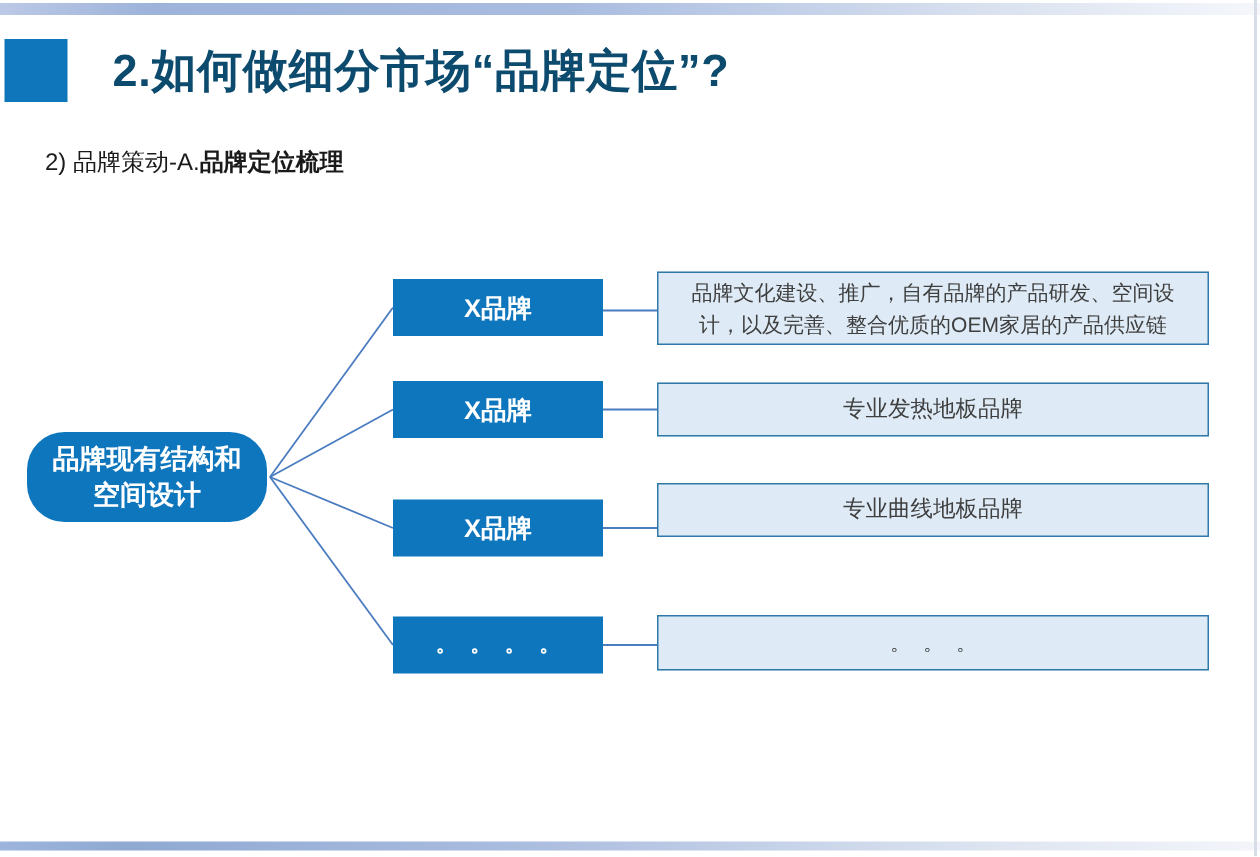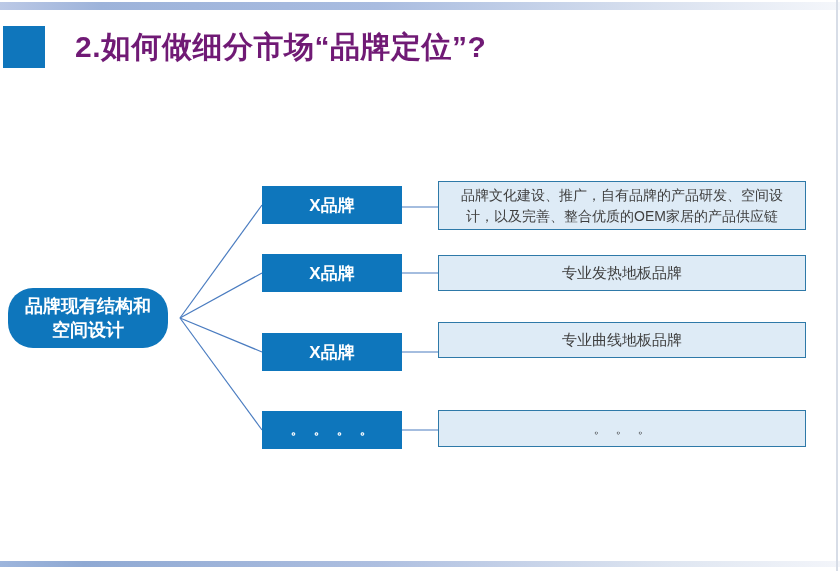--- a/index.html
+++ b/index.html
@@ -38,21 +38,21 @@
     left: 3px; top: 26px;
     width: 42px; height: 42px;
     background: #0F76BC;
   }
   .title {
     position: absolute;
     left: 75px; top: 27px;
     margin: 0;
     font-size: 30px;
     font-weight: bold;
-    color: #701a75;
+    color: #0c4a6e;
     letter-spacing: 0.5px;
     white-space: nowrap;
   }
   .subtitle {
     position: absolute;
     left: 30px; top: 98px;
     font-size: 16px;
     color: #1a1a1a;
     white-space: nowrap;
   }
@@ -66,21 +66,21 @@
   .node {
     position: absolute;
     z-index: 1;
     box-sizing: border-box;
     display: flex;
     align-items: center;
     justify-content: center;
     text-align: center;
   }
   .root-box {
-    left: 8px; top: 288px;
+    left: 18px; top: 288px;
     width: 160px; height: 60px;
     background: #0E76BC;
     color: #ffffff;
     font-weight: bold;
     font-size: 18px;
     line-height: 1.35;
     flex-direction: column;
     border-radius: 25px;
   }
   .brand-box {
@@ -114,20 +114,21 @@
 <body>
 
 <div class="slide">
 
   <div class="top-bar"></div>
 
   <div class="accent-square"></div>
 
   <h1 class="title">2.如何做细分市场“品牌定位”?</h1>
 
+  <div class="subtitle"><span>2) 品牌策动-A.</span><span class="bold-part">品牌定位梳理</span></div>
 
   <svg class="connectors" viewBox="0 0 840 571" xmlns="http://www.w3.org/2000/svg">
     <line x1="180" y1="318" x2="262" y2="205" stroke="#4A7CC0" stroke-width="1.2"></line>
     <line x1="180" y1="318" x2="262" y2="273" stroke="#4A7CC0" stroke-width="1.2"></line>
     <line x1="180" y1="318" x2="262" y2="352" stroke="#4A7CC0" stroke-width="1.2"></line>
     <line x1="180" y1="318" x2="262" y2="430" stroke="#4A7CC0" stroke-width="1.2"></line>
     <line x1="402" y1="207" x2="438" y2="207" stroke="#4A7CC0" stroke-width="1.2"></line>
     <line x1="402" y1="273" x2="438" y2="273" stroke="#4A7CC0" stroke-width="1.2"></line>
     <line x1="402" y1="352" x2="438" y2="352" stroke="#4A7CC0" stroke-width="1.2"></line>
     <line x1="402" y1="430" x2="438" y2="430" stroke="#4A7CC0" stroke-width="1.2"></line>

